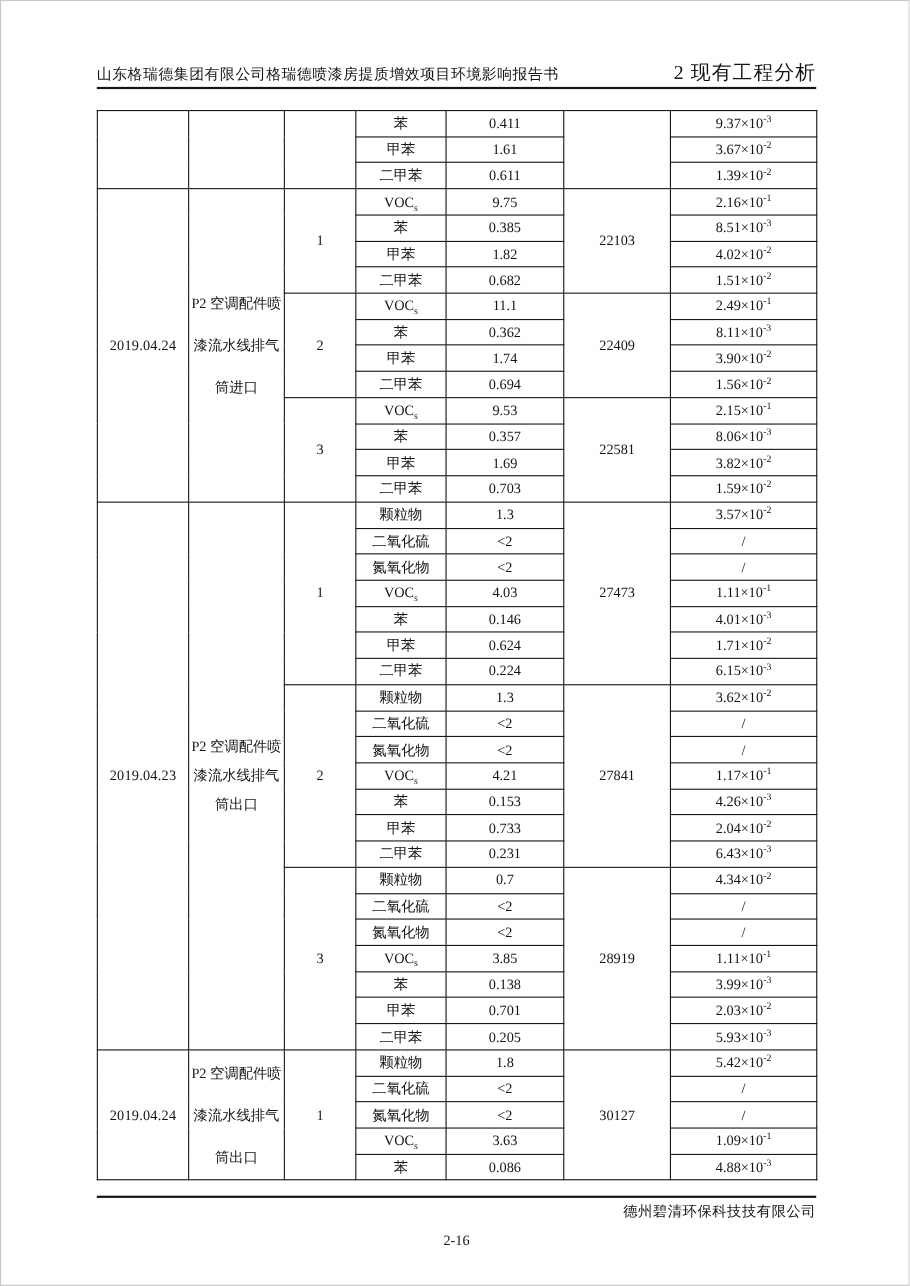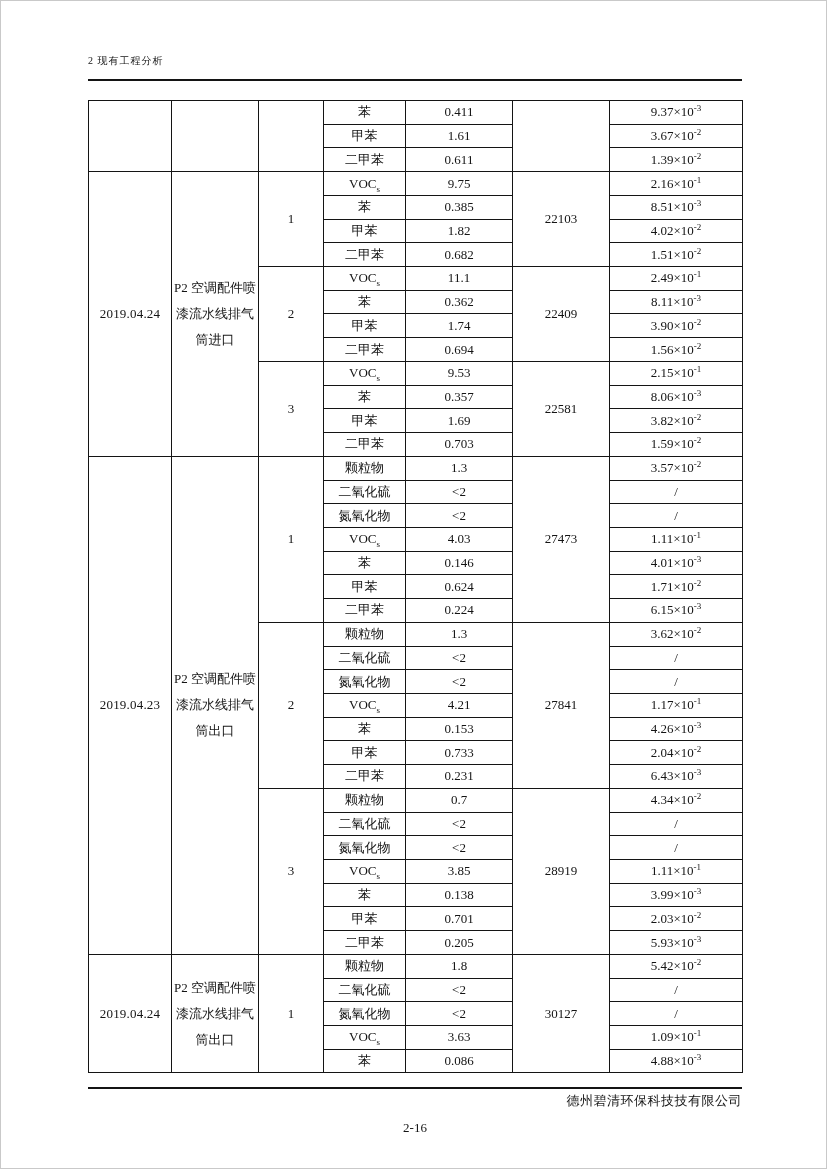--- a/index.html
+++ b/index.html
@@ -7,37 +7,37 @@
     position:relative; width:827px; height:1169px; background:#ffffff;
     font-family:"Liberation Serif","DejaVu Serif",serif; color:#141414;
     box-shadow: inset 0 0 0 1px #c9c9c9;
     overflow:hidden;
   }
   .header {
     position:absolute; left:88px; top:54px; width:654px;
     display:flex; justify-content:space-between; align-items:baseline;
   }
   .header .h-left  { font-size:13.5px; letter-spacing:0.5px; }
-  .header .h-right { font-size:10px; letter-spacing:1px; }
+  .header .h-right { font-size:18px; letter-spacing:1px; }
   .rule { position:absolute; left:88px; width:654px; height:2px; background:#141414; }
   .rule.top { top:79px; }
   .rule.bottom { top:1087px; }
 
   table.report {
     position:absolute; left:88px; top:100px; width:654px;
     border-collapse:collapse; table-layout:fixed;
     border:1.5px solid #141414;
   }
   table.report td {
     border:1px solid #141414;
     text-align:center; vertical-align:middle;
     font-size:13px; padding:0; overflow:hidden;
   }
   table.report tr { height:23.73px; }
-  td.loc { line-height:26px; padding:0 12px; }
+  td.loc { line-height:38px; padding:0 12px; }
   td.date { letter-spacing:0.2px;margin-left:16px; }
   td.vtop { vertical-align:top; padding-top:2px; line-height:26px; }
   sub.sb { font-size:9px; line-height:0; }
   sup.sp { font-size:9px; line-height:0; }
 
   .footer {
     position:absolute; left:88px; top:1092px; width:654px; height:18px;
   }
   .footer .page-no {
     position:absolute; left:0; right:0; text-align:center; font-size:13px;margin-top:28px;
@@ -45,20 +45,21 @@
   .footer .company {
     position:absolute; right:0; font-size:13px; letter-spacing:0.5px;text-align:right;
   }
 </style>
 </head>
 <body>
 
 <div class="page">
 
   <div class="header">
+    <span class="h-left">山东格瑞德集团有限公司格瑞德喷漆房提质增效项目环境影响报告书</span>
     <span class="h-right">2 现有工程分析</span>
   </div>
   <div class="rule top"></div>
 
   <table class="report">
     <colgroup>
       <col style="width:83px">
       <col style="width:87px">
       <col style="width:65px">
       <col style="width:82px">

